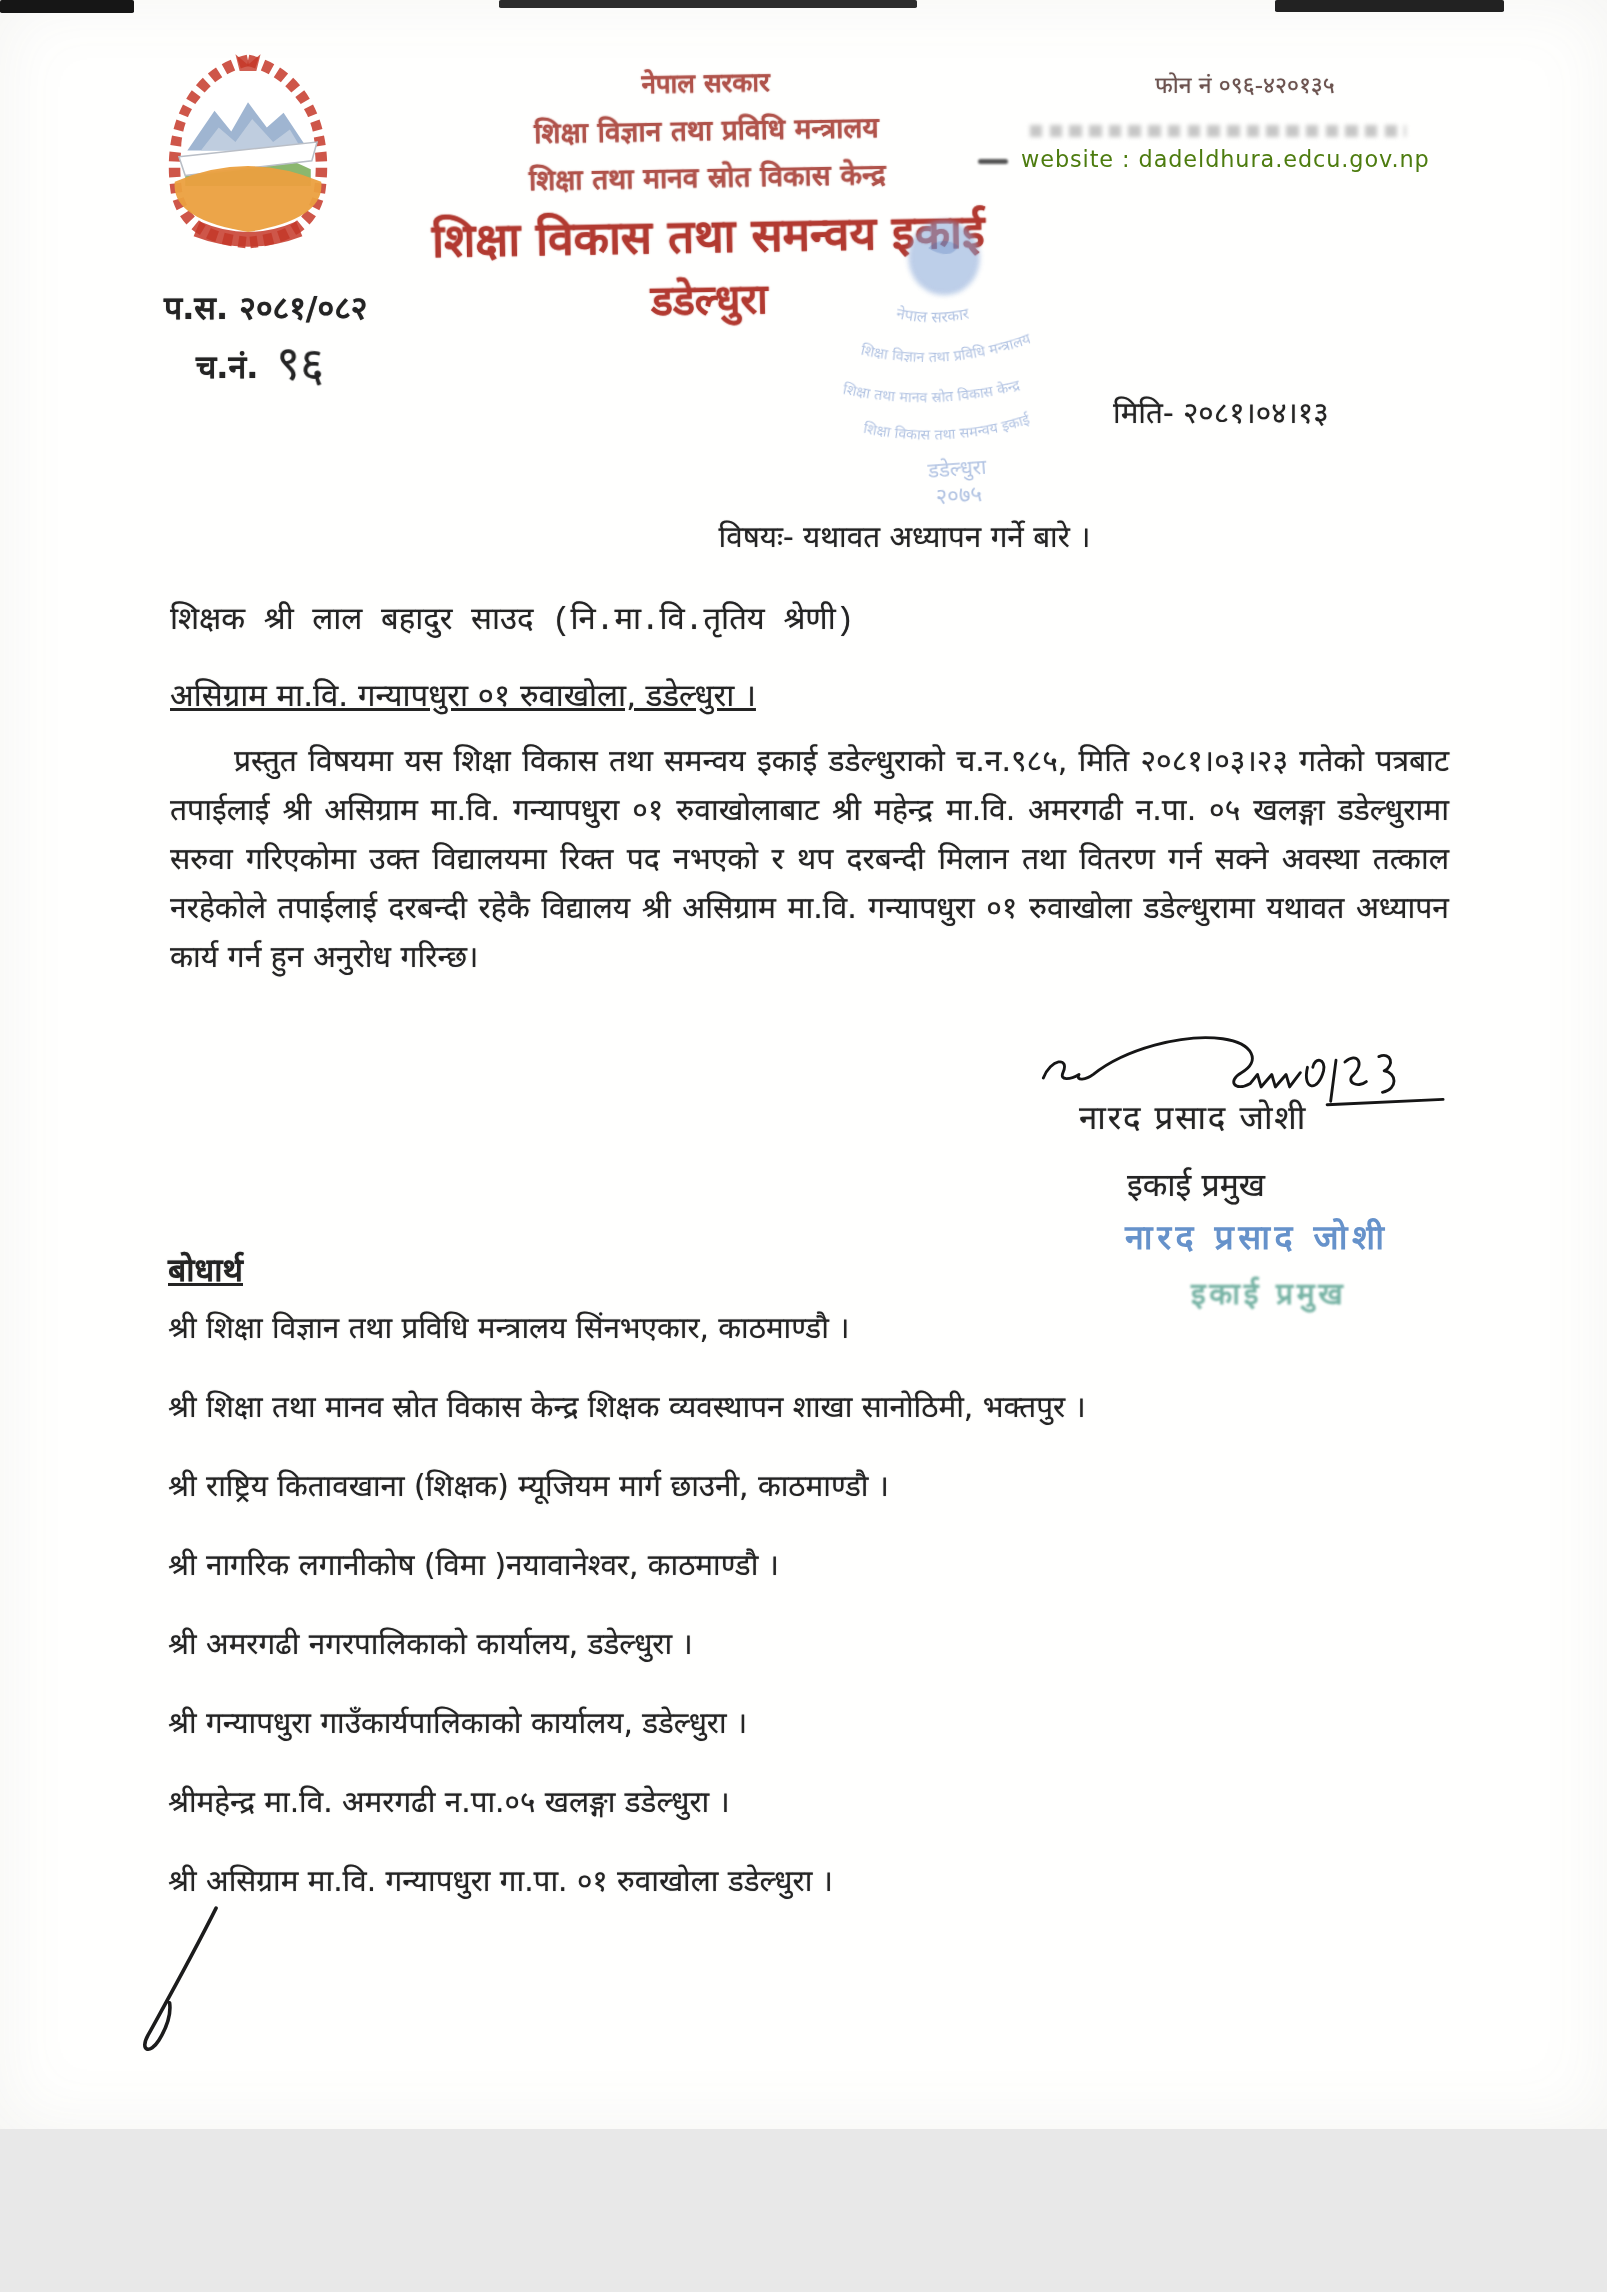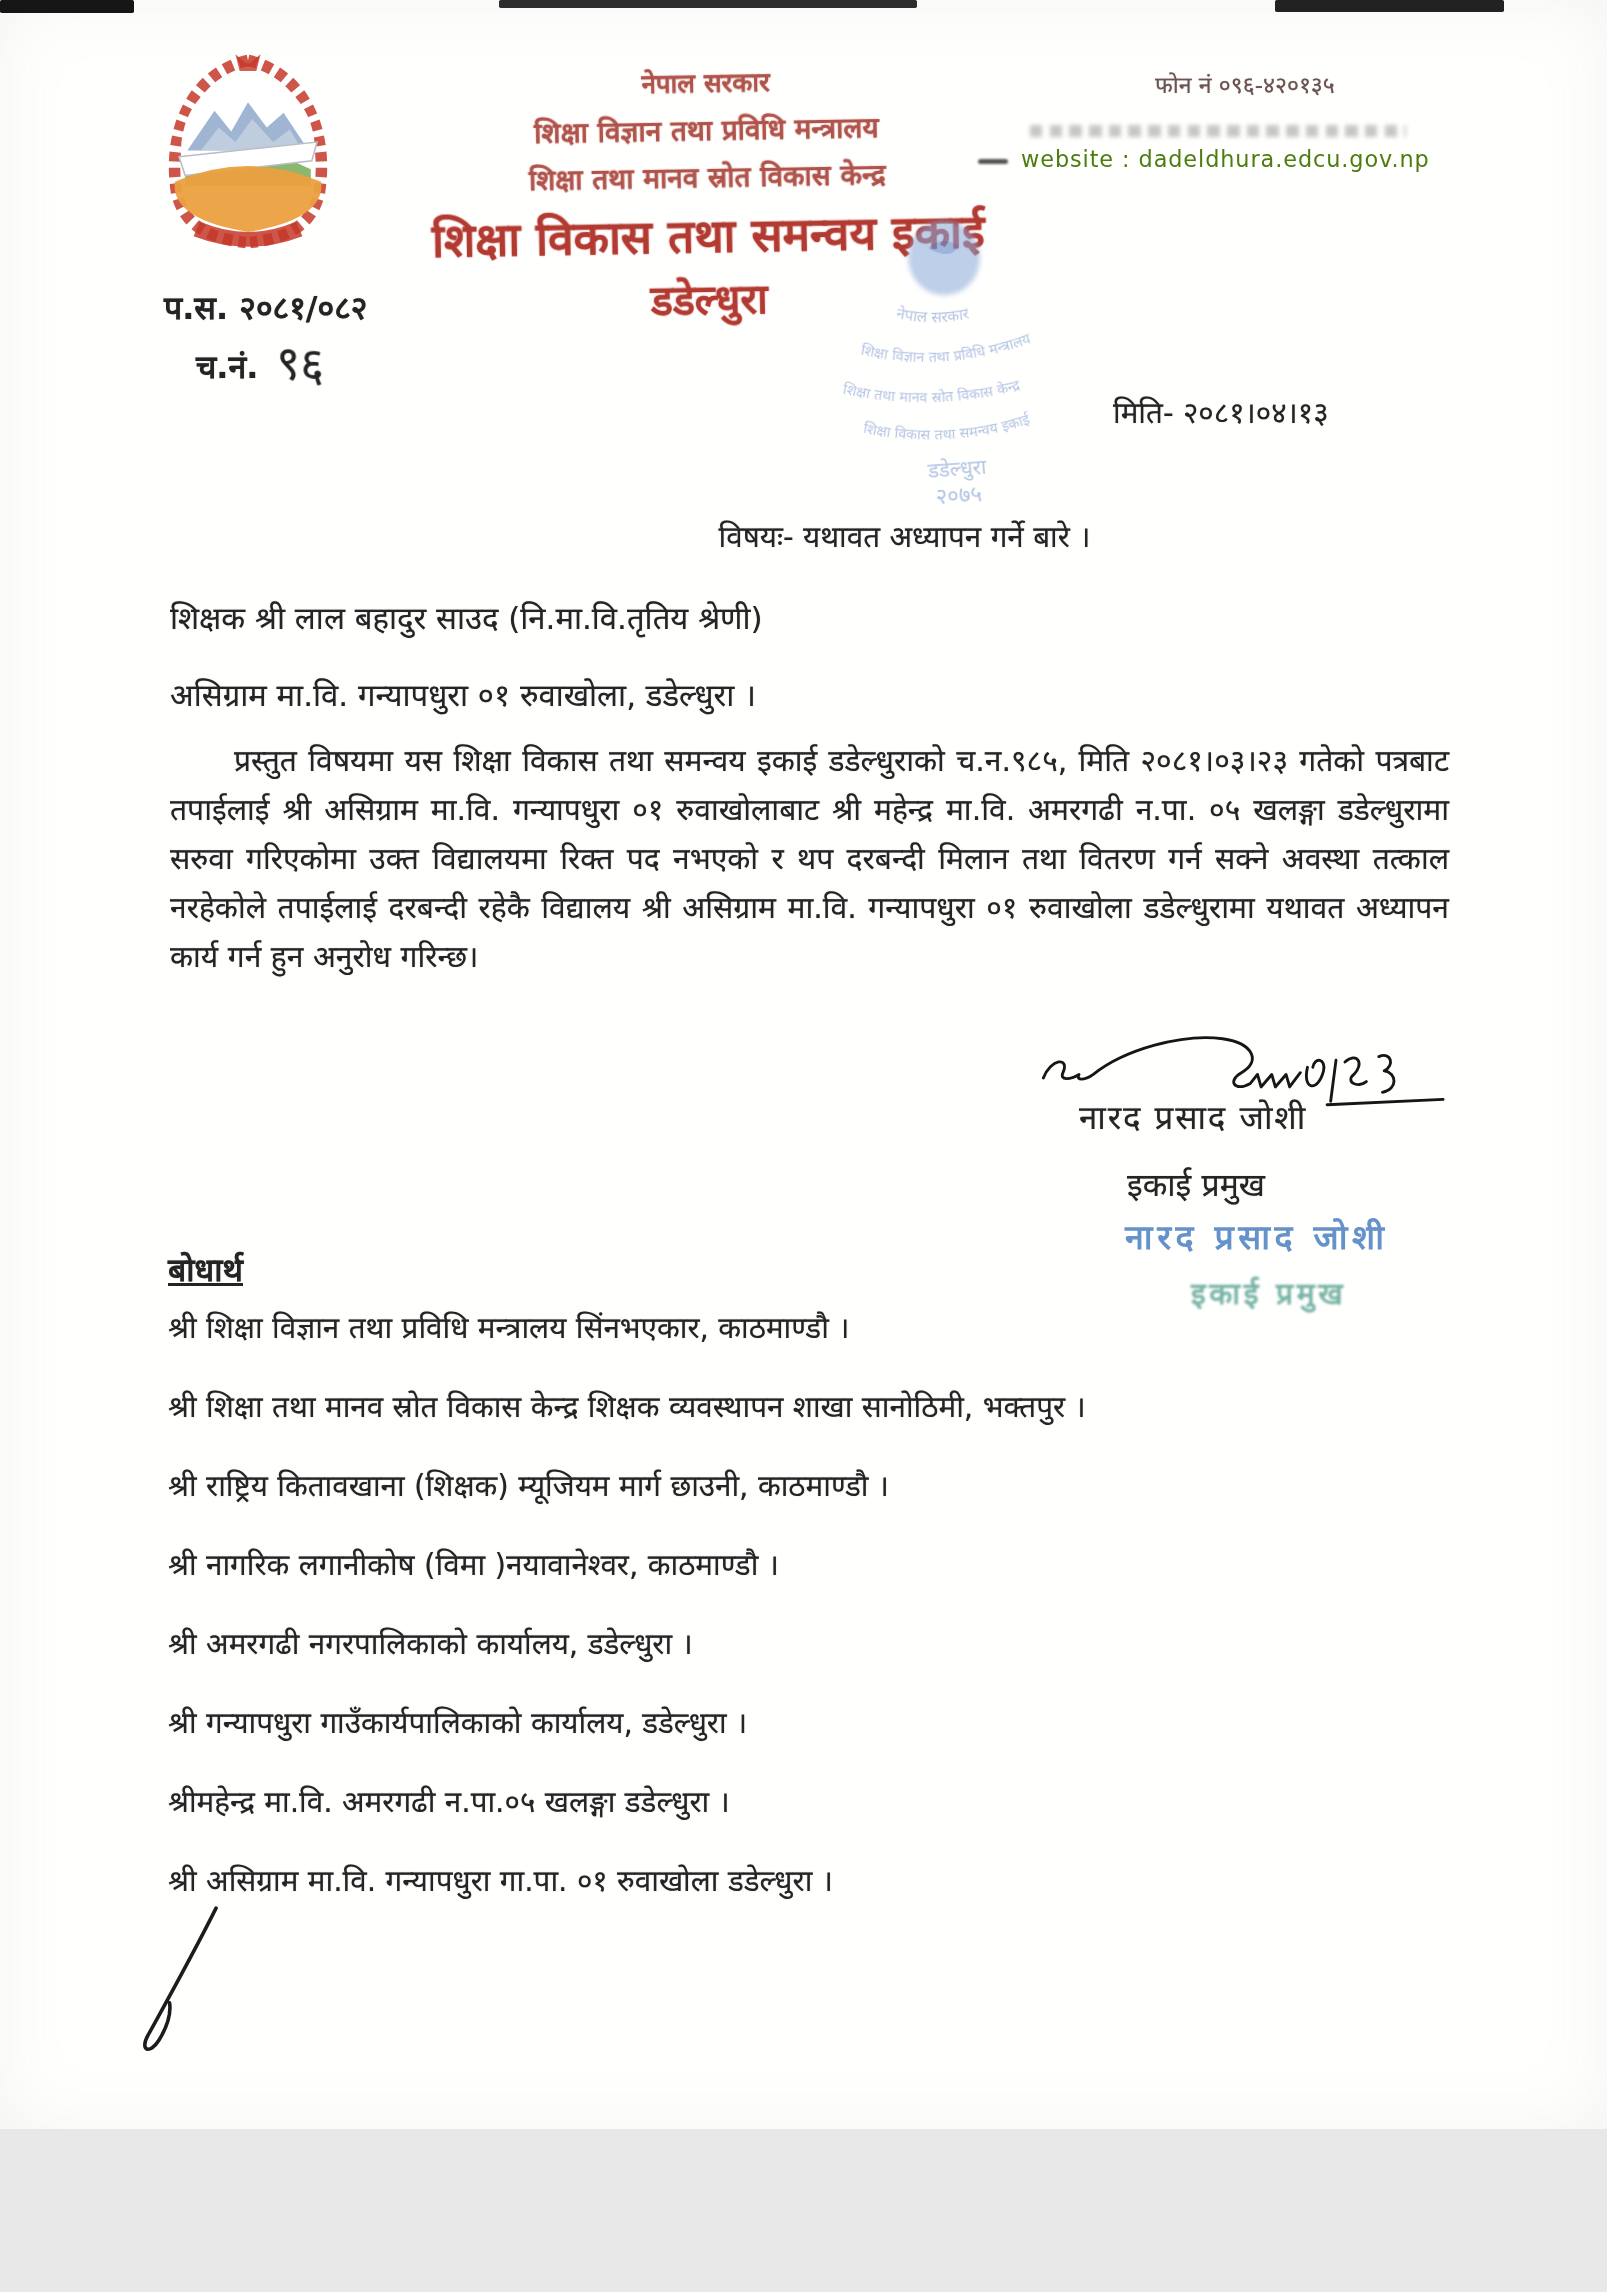--- a/index.html
+++ b/index.html
@@ -80,22 +80,22 @@
   </svg>
 
   <div class="abs scan" style="left:164px;top:285px;font-size:32px;font-weight:bold;filter:blur(0.4px);">प.स. २०८१/०८२</div>
   <div class="abs scan" style="left:164px;top:344px;font-size:32px;font-weight:bold;filter:blur(0.4px);margin-left:32px;">च.नं.</div>
   <div class="abs scan" style="left:276px;top:330px;font-size:47px;transform:rotate(4deg);filter:blur(0.3px);">९६</div>
 
   <div class="abs scan" style="left:1113px;top:391px;font-size:29.6px;">मिति- २०८१।०४।१३</div>
 
   <div class="abs scan" style="left:591px;top:515px;width:627px;text-align:center;font-size:29.6px;">विषयः- यथावत अध्यापन गर्ने बारे ।</div>
 
-  <div class="abs scan" style="left:170px;top:596px;font-size:31px;">शिक्षक श्री लाल बहादुर साउद (नि.मा.वि.तृतिय श्रेणी)</div>
-  <div class="abs scan" style="left:170px;top:673px;font-size:31px;">असिग्राम मा.वि. गन्यापधुरा ०१ रुवाखोला, डडेल्धुरा ।</div>
+  <div class="abs scan" style="left:170px;top:596px;font-size:31px;font-family:Liberation Mono, monospace;">शिक्षक श्री लाल बहादुर साउद (नि.मा.वि.तृतिय श्रेणी)</div>
+  <div class="abs scan" style="left:170px;top:673px;font-size:31px;text-decoration:underline;">असिग्राम मा.वि. गन्यापधुरा ०१ रुवाखोला, डडेल्धुरा ।</div>
 
   <div class="abs scan" style="left:170px;top:736px;width:1279px;font-size:30px;line-height:49px;text-align:justify;text-indent:64px;">प्रस्तुत विषयमा यस शिक्षा विकास तथा समन्वय इकाई डडेल्धुराको च.न.९८५, मिति २०८१।०३।२३ गतेको पत्रबाट तपाईलाई श्री असिग्राम मा.वि. गन्यापधुरा ०१ रुवाखोलाबाट श्री महेन्द्र मा.वि. अमरगढी न.पा. ०५ खलङ्गा डडेल्धुरामा सरुवा गरिएकोमा उक्त विद्यालयमा रिक्त पद नभएको र थप दरबन्दी मिलान तथा वितरण गर्न सक्ने अवस्था तत्काल नरहेकोले तपाईलाई दरबन्दी रहेकै विद्यालय श्री असिग्राम मा.वि. गन्यापधुरा ०१ रुवाखोला डडेल्धुरामा यथावत अध्यापन कार्य गर्न हुन अनुरोध गरिन्छ।</div>
 
   <svg class="abs" style="left:1030px;top:1012px;filter:blur(0.3px);" width="430" height="116" viewBox="0 0 480 130">
     <g fill="none" stroke="#161616" stroke-width="3.2" stroke-linecap="round" stroke-linejoin="round">
       <path d="M14,74 C22,52 44,50 36,68 C32,77 44,76 54,70 C50,78 62,76 70,70 C105,42 170,24 215,30 C250,35 258,56 236,68 C220,77 228,90 246,80 L254,70 L258,84 L270,70 L274,84 L286,70 L290,84 L302,68"></path>
       <path d="M310,62 C304,88 322,90 328,66 C331,52 318,50 316,62 M342,54 L336,100 M352,56 C366,44 374,58 362,70 C352,78 366,86 376,78 M390,50 C404,44 408,60 396,66 C410,68 412,86 394,90"></path>
       <path d="M332,104 L462,98"></path>
     </g>
   </svg>

